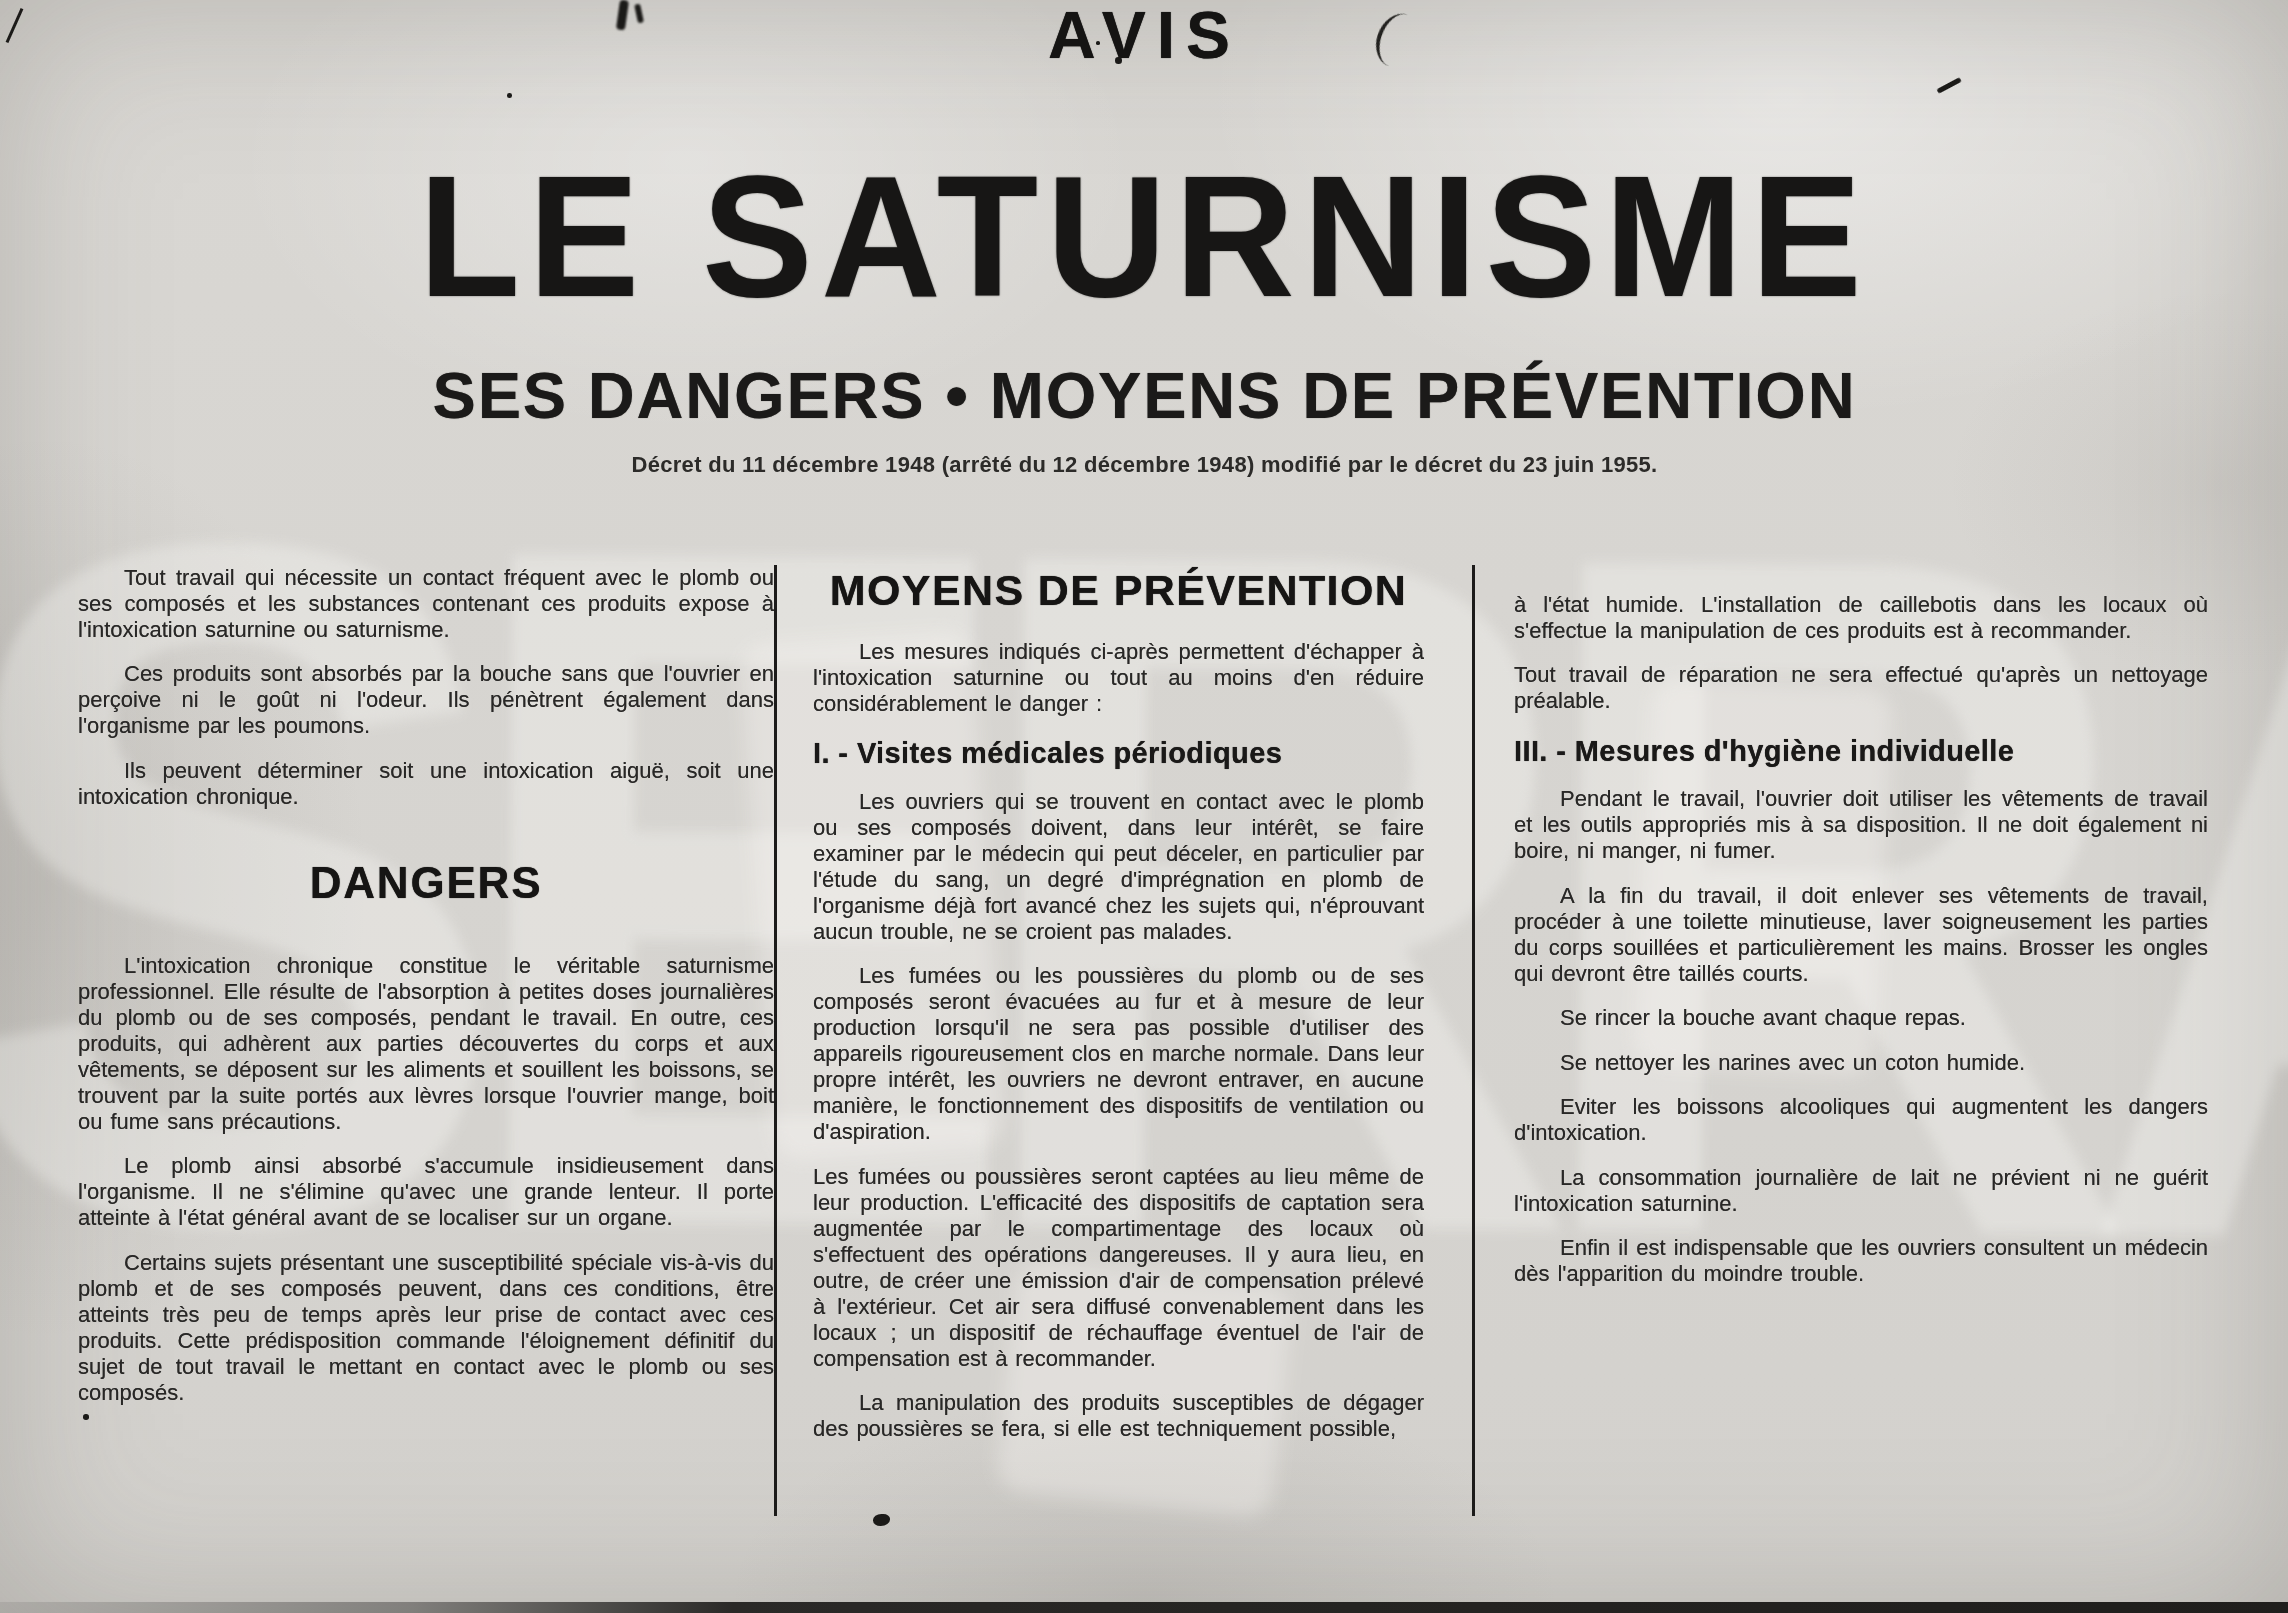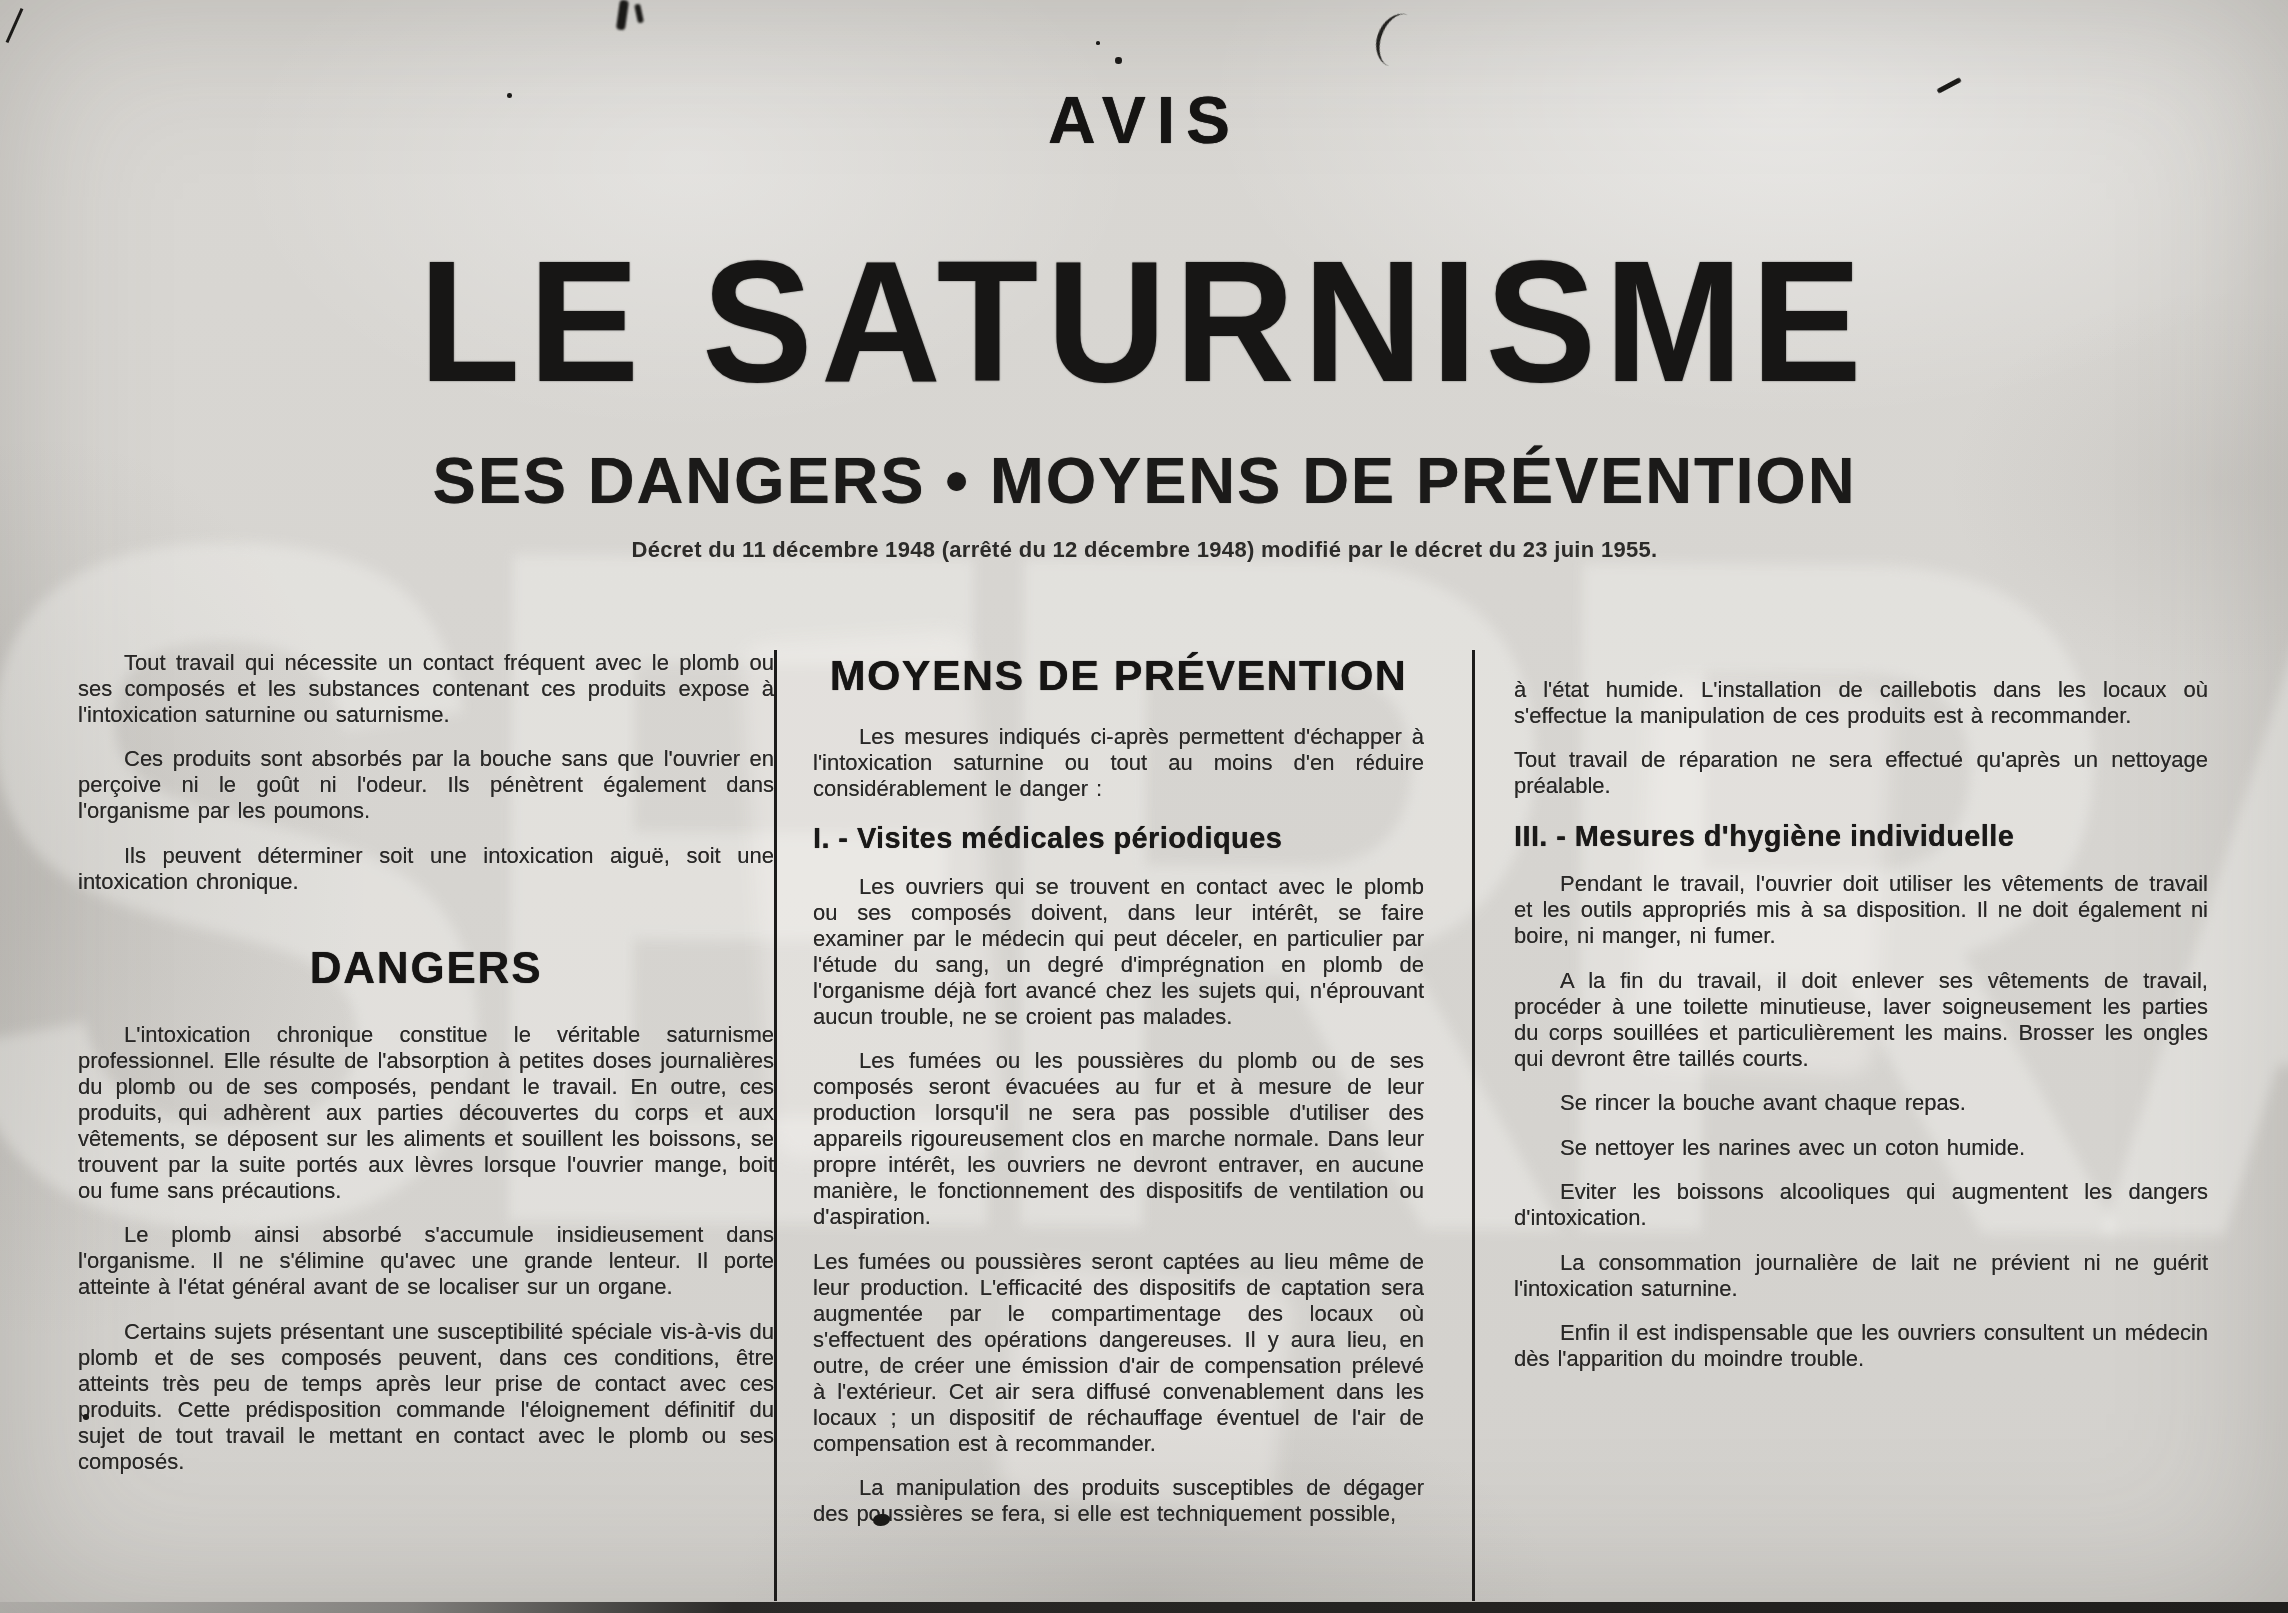--- a/index.html
+++ b/index.html
@@ -34,21 +34,21 @@
     transform: scaleX(0.88) rotate(0.4deg);
     transform-origin: left top;
     filter: blur(6.5px);
     white-space: nowrap;
     pointer-events: none;
     z-index: 1;
   }
   #content { position: relative; z-index: 2; }
 
   .kicker {
-    margin: 0; padding-top: 85px;
+    margin: 0; 
     text-align: center;
     font-size: 66px; line-height: 70px;
     font-weight: 700; letter-spacing: 11px;
     color: #151413;
     text-shadow: 0 0 0.9px #151413;
   }
   .main-title {
     margin: 79px 0 0;
     text-align: center;
     font-size: 166px; line-height: 175px;
@@ -99,21 +99,21 @@
 
   .heading-h1 {
     margin: 0 0 24px;
     text-align: center;
     font-size: 43px; line-height: 50px;
     font-weight: 700; letter-spacing: 1.4px;
     color: #161514;
     text-shadow: 0 0 0.9px #161514;
   }
   .heading-h2 {
-    margin: 48px 0 29px;
+    margin: 48px 0 45px;
     text-align: center;
     font-size: 44px; line-height: 50px;
     font-weight: 700; letter-spacing: 1.8px;
     color: #161514;
     text-shadow: 0 0 0.9px #161514;
   }
   .heading-h3 {
     margin: 11px 0 16.6px;
     text-align: left;
     font-size: 29px; line-height: 37px;

